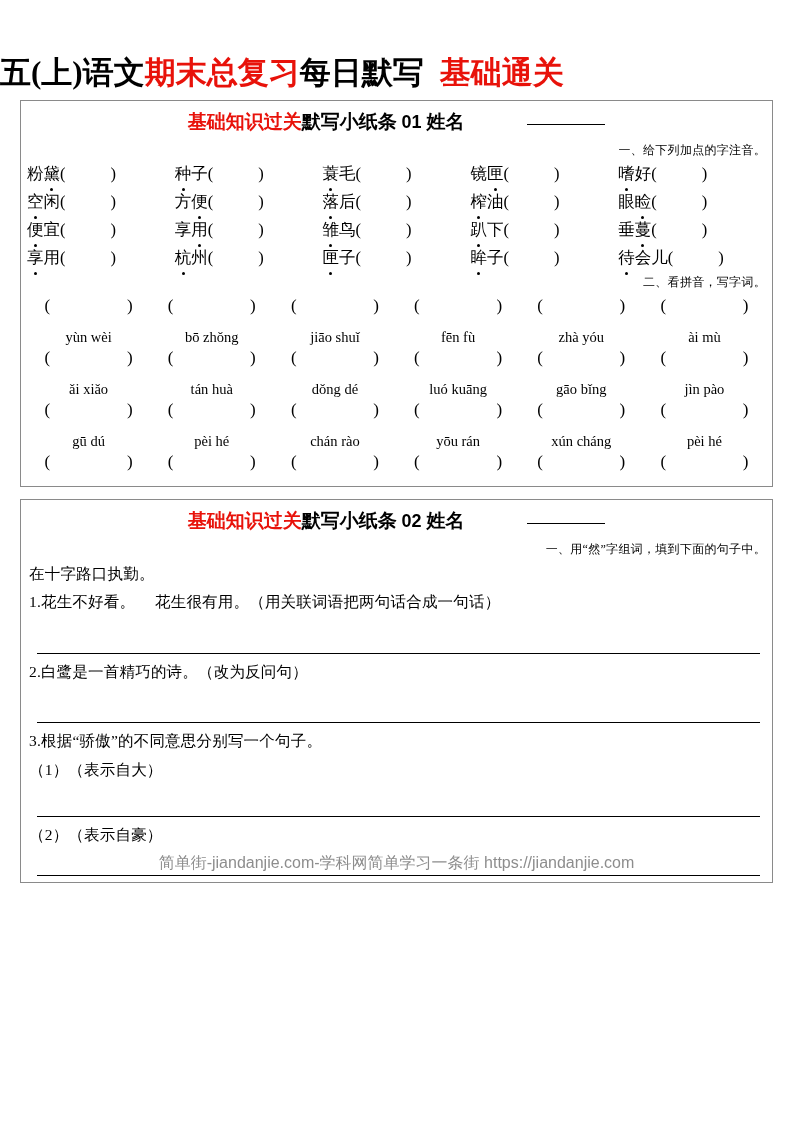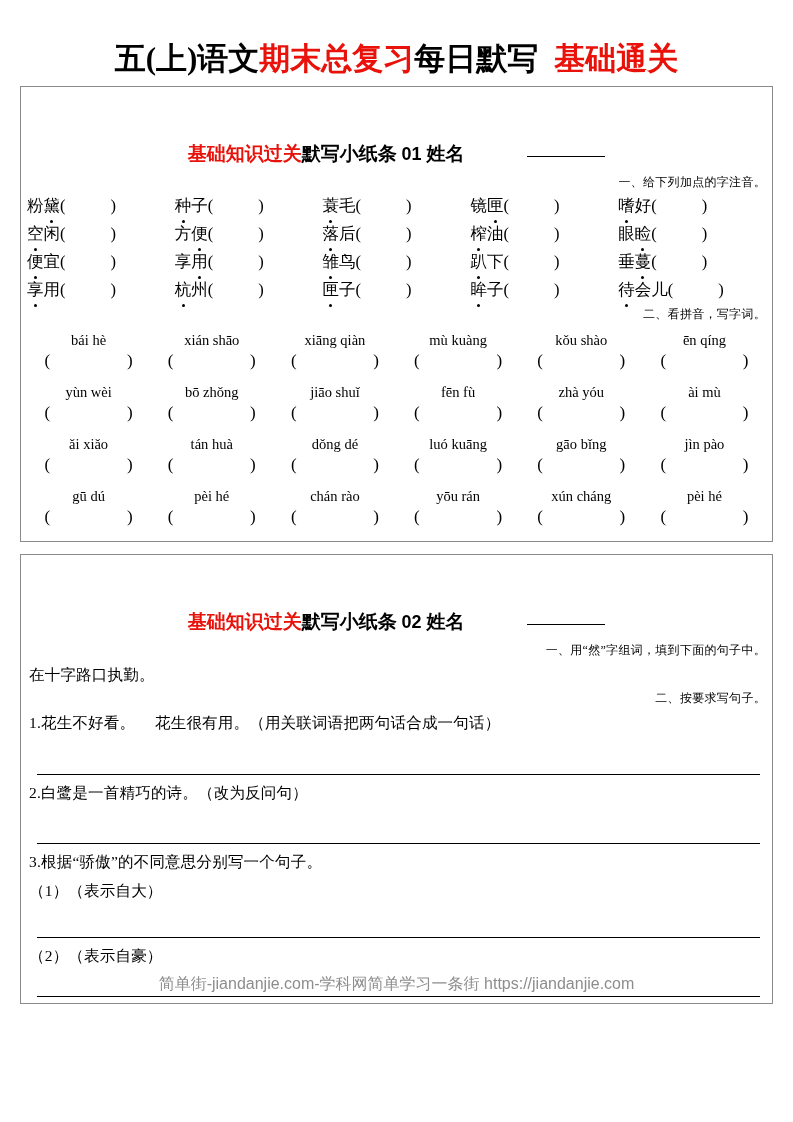--- a/index.html
+++ b/index.html
@@ -11,26 +11,26 @@
     width: 793px;
     height: 1122px;
     font-family: "Liberation Serif", "DejaVu Serif", serif;
     color: #000000;
     position: relative;
     overflow: hidden;
   }
 
   
   .page-title {
-    text-align: center;
+    text-align: left;
     font-family: "Liberation Serif", "DejaVu Serif", serif;
     font-weight: bold;
     font-size: 31px;
     letter-spacing: 0px;
-    padding-top: 38px;
+    padding-top: 52px;
     padding-bottom: 6px;
     white-space: nowrap;
   }
   .t-black { color: #000000; }
   .t-red   { color: #e8120a; }
   .t-gap   { display: inline-block; width: 16px; }
 
   
   .sheet {
     border: 1.5px solid #8a8a8a;
@@ -41,21 +41,20 @@
   }
   .sheet-02 { margin-bottom: 0; }
 
   .sheet-head {
     text-align: center;
     font-weight: bold;
     font-size: 19px;
     padding: 4px 0 6px 0;
     white-space: nowrap;
     position: relative;
-    margin-top: 46px;
   }
   .sheet-head .hd-red { color: #e8120a; }
   .sheet-head .hd-black { color: #000; }
   .sheet-head .hd-num { color: #000; font-family: "Liberation Sans", sans-serif; font-size: 18px; }
   .name-blank {
     display: inline-block;
     width: 78px;
     border-bottom: 1.6px solid #000;
     height: 1px;
     vertical-align: 3px;
@@ -256,28 +255,20 @@
           <span class="zy-word"><span class="ch dot">待</span><span class="ch">会</span><span class="ch">儿</span></span><span class="paren"><span class="pl">(</span><span class="pr">)</span></span>
         </td>
       </tr>
     </tbody>
   </table>
 
   <div class="q-head">二、看拼音，写字词。</div>
 
   <div class="py-block">
 
-    <div class="py-row-py">
-      <div class="cell">bái hè</div>
-      <div class="cell">xián shāo</div>
-      <div class="cell">xiāng qiàn</div>
-      <div class="cell">mù kuàng</div>
-      <div class="cell">kǒu shào</div>
-      <div class="cell">ēn qíng</div>
-    </div>
     <div class="py-row-br">
       <div class="cell"><span class="bracket"><span class="pl">(</span><span class="pr">)</span></span></div>
       <div class="cell"><span class="bracket"><span class="pl">(</span><span class="pr">)</span></span></div>
       <div class="cell"><span class="bracket"><span class="pl">(</span><span class="pr">)</span></span></div>
       <div class="cell"><span class="bracket"><span class="pl">(</span><span class="pr">)</span></span></div>
       <div class="cell"><span class="bracket"><span class="pl">(</span><span class="pr">)</span></span></div>
       <div class="cell"><span class="bracket"><span class="pl">(</span><span class="pr">)</span></span></div>
     </div>
 
     <div class="py-row-py">
@@ -344,21 +335,20 @@
   </div>
 
   <div class="q-head">一、用“然”字组词，填到下面的句子中。</div>
 
 
 
 
 
   <div class="sent">在十字路口执勤。</div>
 
-  <div class="q-head">二、按要求写句子。</div>
 
   <div class="sent">1.花生不好看。　 花生很有用。（用关联词语把两句话合成一句话）</div>
   <div class="answer-line"></div>
 
   <div class="sent">2.白鹭是一首精巧的诗。（改为反问句）</div>
   <div class="answer-line"></div>
 
   <div class="sent">3.根据“骄傲”的不同意思分别写一个句子。</div>
 
   <div class="sent">（1）（表示自大）</div>

